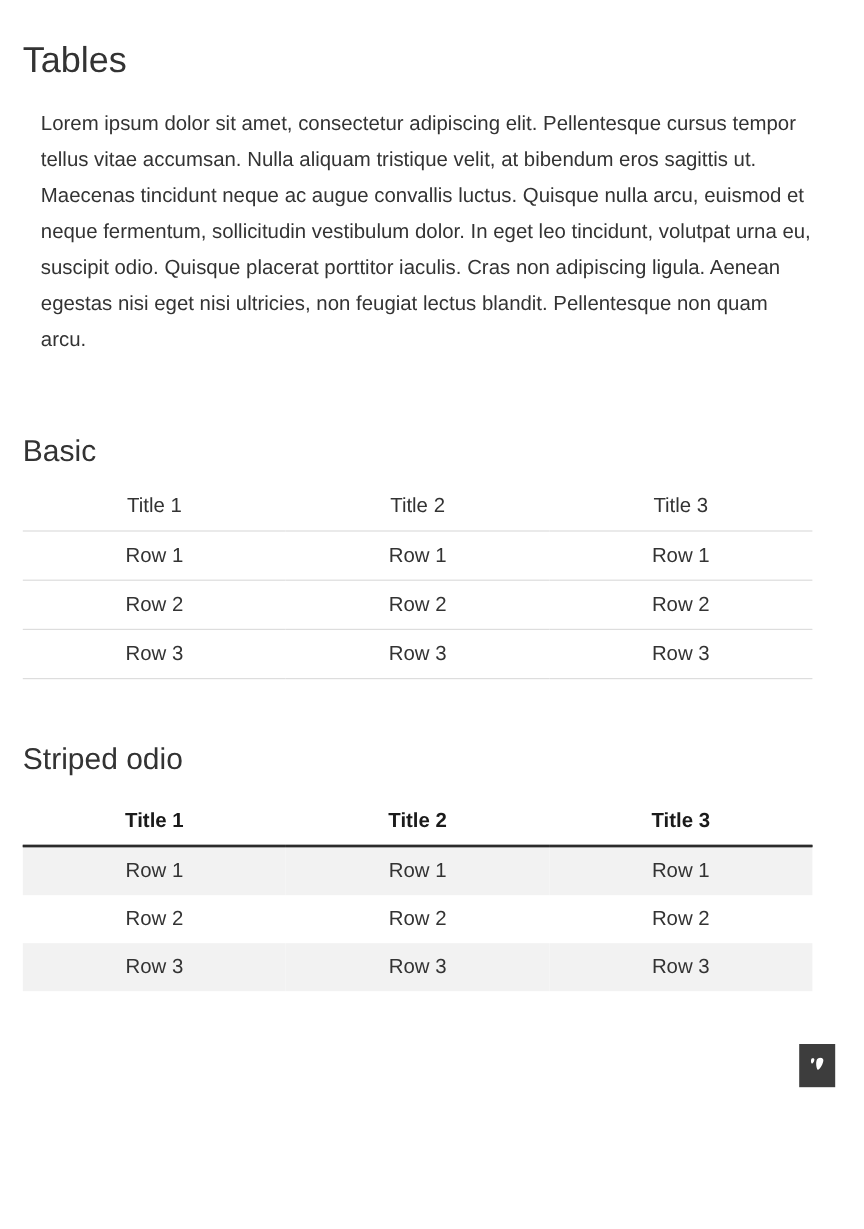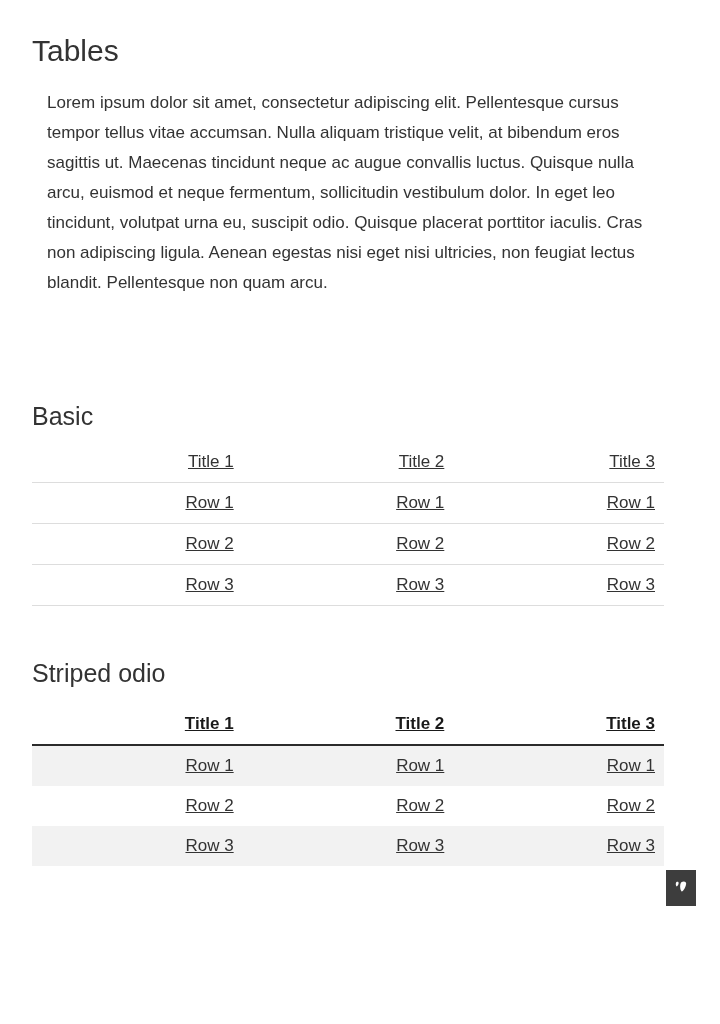--- a/index.html
+++ b/index.html
@@ -7,21 +7,21 @@
     margin: 0; padding: 0;
     width: 720px; height: 1024px;
     background: #ffffff;
     color: #333333;
     font-family: "Liberation Sans", "DejaVu Sans", sans-serif;
     overflow: hidden;
   }
   .page {
     position: relative;
     width: 696px; height: 1024px;
-    padding: 0 32px;
+    padding: 0 19px;
   }
   .page-title {
     margin: 0;
     padding-top: 34px;
     font-size: 30px;
     font-weight: 300;
     line-height: 1.1;
     color: #333333;
   }
   .intro {
@@ -30,40 +30,39 @@
     line-height: 30px;
     color: #333333;
   }
   .section-heading {
     margin: 0;
     font-size: 25px;
     font-weight: 300;
     line-height: 30px;
     color: #333333;
   }
-  .section-basic .section-heading { margin-top: 103px; }
+  .section-basic .section-heading { margin-top: 63px; }
   .section-striped .section-heading { margin-top: 52px; }
 
   table.sg-table {
     width: 100%;
     border-collapse: collapse;
     font-size: 17px;
     color: #333333;
   }
   .section-basic table.sg-table { margin-top: 11px; }
   .section-striped table.sg-table { margin-top: 16px; }
 
   table.sg-table th,
   table.sg-table td {
     width: 33.333%;
-    text-align: right;
+    text-align: center;
     padding: 10px 9px;
     line-height: 20px;
     font-weight: normal;
-    text-decoration: underline;
   }
 
   
   table.basic th { border-bottom: 1px solid #dddddd; }
   table.basic td { border-bottom: 1px solid #dddddd; }
 
   
   table.striped th {
     font-weight: bold;
     color: #1a1a1a;

